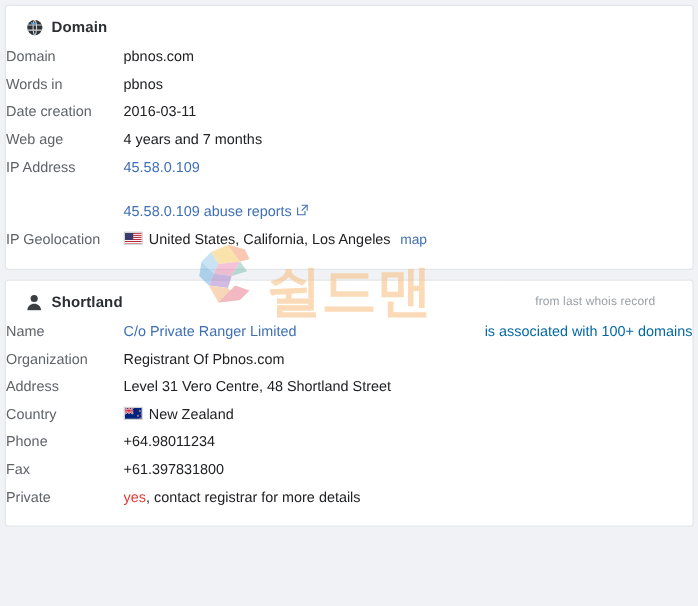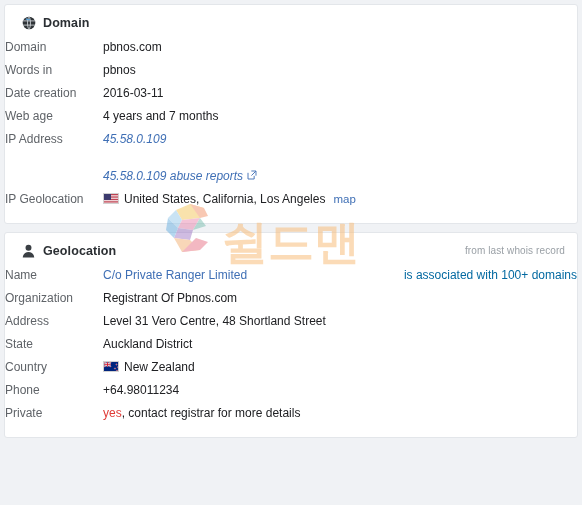--- a/index.html
+++ b/index.html
@@ -50,21 +50,21 @@
     width: 15px;
     height: 15px;
     margin-right: 7px;
     display: inline-flex;
     align-items: center;
     justify-content: center;
     flex: 0 0 auto;
   }
   .header-note {
     position: absolute;
-    right: 12px;
+    right: 31px;
     top: 12px;
     font-size: 10px;
     color: #9aa0a6;
     letter-spacing: .1px;
   }
 
   table.rows {
     border-collapse: collapse;
     width: 100%;
     table-layout: fixed;
@@ -97,21 +97,21 @@
     font-size: 11.5px;
     white-space: nowrap;
     text-align: right;
   }
   .red { color: #e03b36; font-weight: normal; }
   .map-link {
     color: #3f6fb5;
     margin-left: 8px;
     font-size: 11.5px;
   }
-  .stack-line { display: block; font-style: italic; }
+  .stack-line { display: block; }
   .stack-line + .stack-line { margin-top: 22px; }
 
   .flag {
     display: inline-block;
     width: 16px;
     height: 11px;
     vertical-align: -1px;
     margin-right: 5px;
     border: 1px solid rgba(0,0,0,.18);
     box-sizing: border-box;
@@ -238,21 +238,21 @@
   </section>
 
   <section class="card" id="registrant-card">
     <div class="card-header">
       <span class="header-icon">
         <svg width="13" height="14" viewBox="0 0 14 15" aria-hidden="true">
           <circle cx="7" cy="4" r="3.2" fill="#3a3f44"></circle>
           <path d="M.8 14.6c.3-4 3-6 6.2-6s5.9 2 6.2 6z" fill="#3a3f44"></path>
         </svg>
       </span>
-      <span class="card-title">Geolocation</span>
+      <span class="card-title">Shortland</span>
       <span class="header-note">from last whois record</span>
     </div>
 
     <div class="rowsWrap">
       <table class="rows">
         <colgroup>
             <col style="width:98px">
             <col>
             <col class="assoc-col">
           </colgroup>
@@ -265,24 +265,20 @@
             <td class="assoc-cell">is associated with 100+ domains</td>
           </tr>
           <tr>
             <td class="lbl">Organization</td>
             <td class="val">Registrant Of Pbnos.com</td>
             <td></td>
           </tr>
           <tr>
             <td class="lbl">Address</td>
             <td class="val" colspan="2">Level 31 Vero Centre, 48 Shortland Street</td>
-          </tr>
-          <tr>
-            <td class="lbl">State</td>
-            <td class="val" colspan="2">Auckland District</td>
           </tr>
           <tr>
             <td class="lbl">Country</td>
             <td class="val" colspan="2">
               <span class="flag">
                 <svg width="16" height="11" viewBox="0 0 32 22" preserveAspectRatio="none" aria-hidden="true">
                   <rect width="32" height="22" fill="#00247d"></rect>
                   <g>
                     <path d="M0 0l14 9.6M14 0L0 9.6" stroke="#ffffff" stroke-width="2.6"></path>
                     <path d="M0 0l14 9.6M14 0L0 9.6" stroke="#cc142b" stroke-width="1.2"></path>
@@ -297,20 +293,24 @@
                   </g>
                 </svg>
               </span><span>New Zealand</span>
             </td>
           </tr>
           <tr>
             <td class="lbl">Phone</td>
             <td class="val" colspan="2">+64.98011234</td>
           </tr>
           <tr>
+            <td class="lbl">Fax</td>
+            <td class="val" colspan="2">+61.397831800</td>
+          </tr>
+          <tr>
             <td class="lbl">Private</td>
             <td class="val" colspan="2">
               <span class="red">yes</span><span>, contact registrar for more details</span>
             </td>
           </tr>
         </tbody>
       </table>
     </div>
   </section>
 

